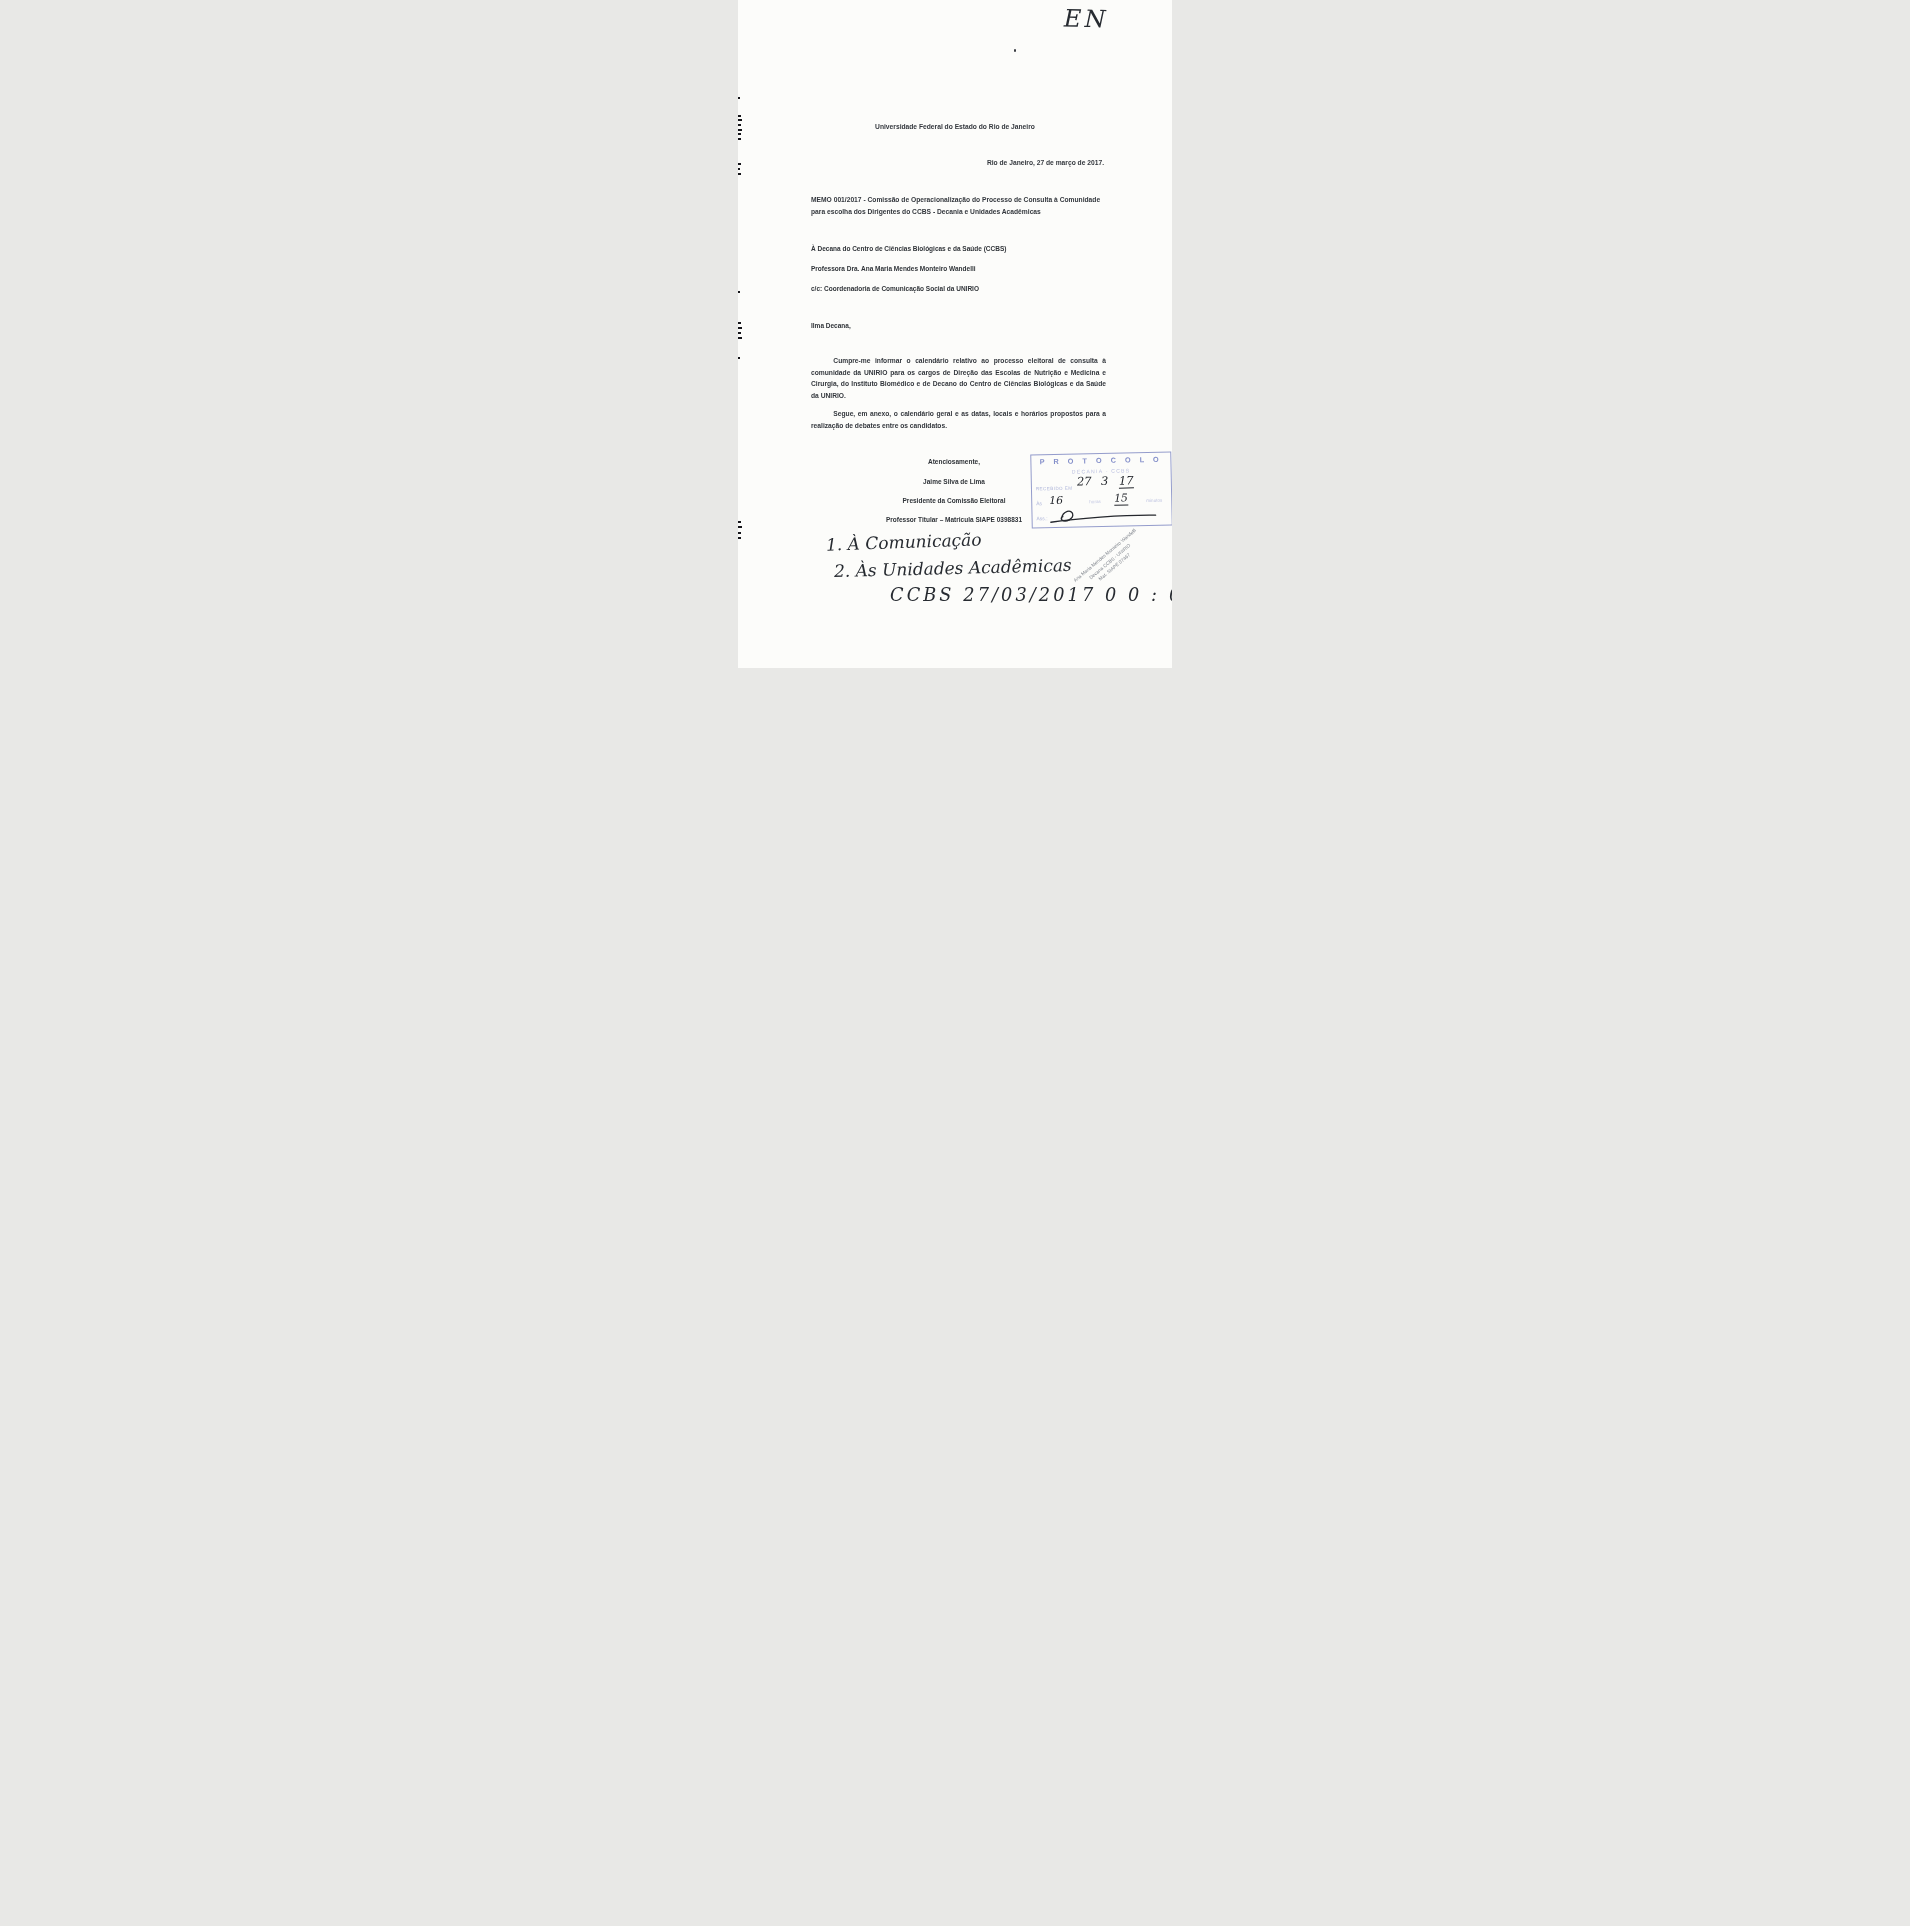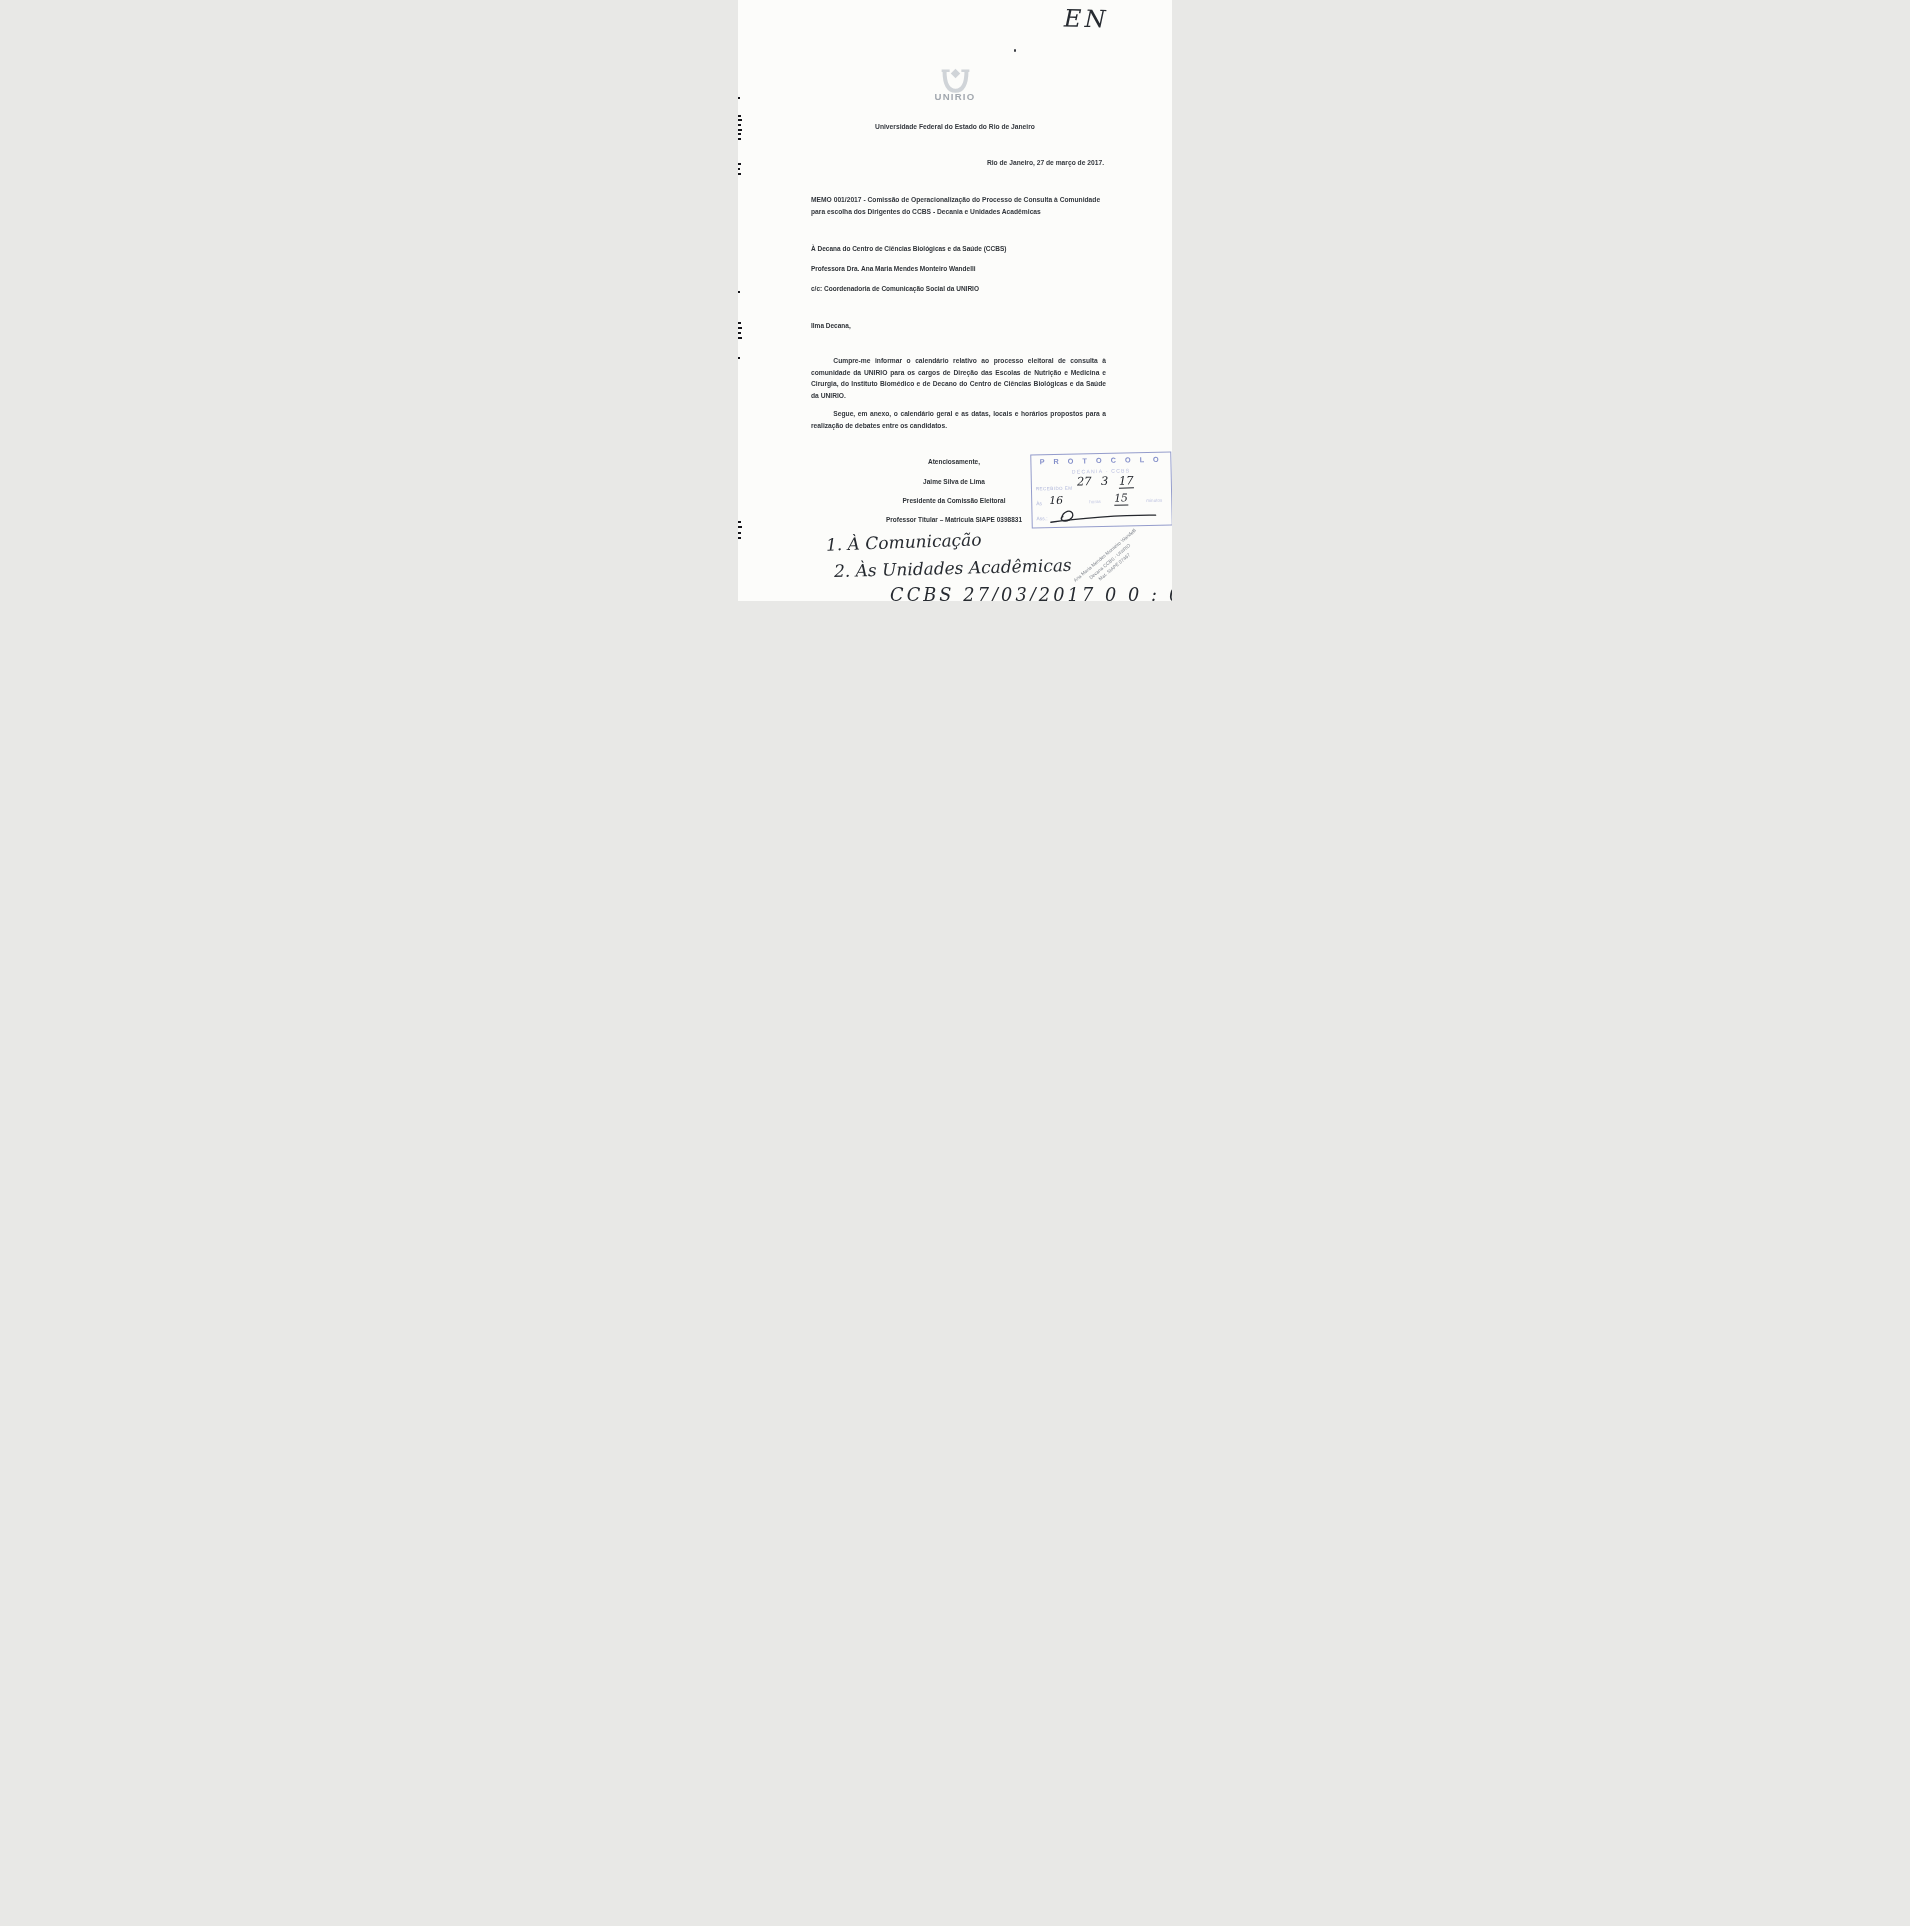--- a/index.html
+++ b/index.html
@@ -1,18 +1,18 @@
 <!DOCTYPE html>
 <html style="font-size:6.2px"><head>
 <meta charset="utf-8">
 <style>
   html,body{margin:0;padding:0;background:#e8e8e6;}
   .page{
     position:relative;
-    width:434px;height:601px;
+    width:434px;height:668px;
     margin:0 auto;
     background:#fcfcfa;
     overflow:hidden;
     font-family:"Liberation Sans",sans-serif;
     color:#2f3338;
   }
   .abs{position:absolute;}
   .typed{font-weight:600;font-size:6.7px;color:#33373d;}
   .hand{font-family:"DejaVu Serif",serif;font-style:italic;color:#272b31;}
 
@@ -98,31 +98,20 @@
   <div class="scan-mark" style="top:337px;width:3.5px;"></div>
   <div class="scan-mark" style="top:357px;width:2.3px;"></div>
   <div class="scan-mark" style="top:521px;"></div>
   <div class="scan-mark" style="top:526px;width:3.9px;"></div>
   <div class="scan-mark" style="top:532px;"></div>
   <div class="scan-mark" style="top:537px;width:2.7px;"></div>
 
   <div class="abs hand corner-en">EN</div>
   <div class="abs speck"></div>
 
-  <div class="abs logo-wrap">
-    <span class="logo-glyph">
-      <svg width="37" height="28.5" viewBox="0 0 100 78" xmlns="http://www.w3.org/2000/svg">
-        <path d="M50 2 L63 15 L50 28 L37 15 Z" fill="#c2c7cd"></path>
-        <path d="M20 8 C20 48 32 62 50 62 C68 62 80 48 80 8" fill="none" stroke="#c2c7cd" stroke-width="11"></path>
-        <rect x="12" y="4" width="22" height="7" fill="#c2c7cd"></rect>
-        <rect x="66" y="4" width="22" height="7" fill="#c2c7cd"></rect>
-      </svg>
-    </span>
-    <div class="logo-text">UNIRIO</div>
-  </div>
 
   <div class="abs typed institution">Universidade Federal do Estado do Rio de Janeiro</div>
   <div class="abs typed dateline">Rio de Janeiro, 27 de março de 2017.</div>
 
   <div class="abs typed memo-title">MEMO 001/2017 - Comissão de Operacionalização do Processo de Consulta à Comunidade para escolha dos Dirigentes do CCBS - Decania e Unidades Acadêmicas</div>
 
   <div class="abs recipient r1">À Decana do Centro de Ciências Biológicas e da Saúde (CCBS)</div>
   <div class="abs recipient r2">Professora Dra. Ana Maria Mendes Monteiro Wandelli</div>
   <div class="abs recipient r3">c/c: Coordenadoria de Comunicação Social da UNIRIO</div>
 

